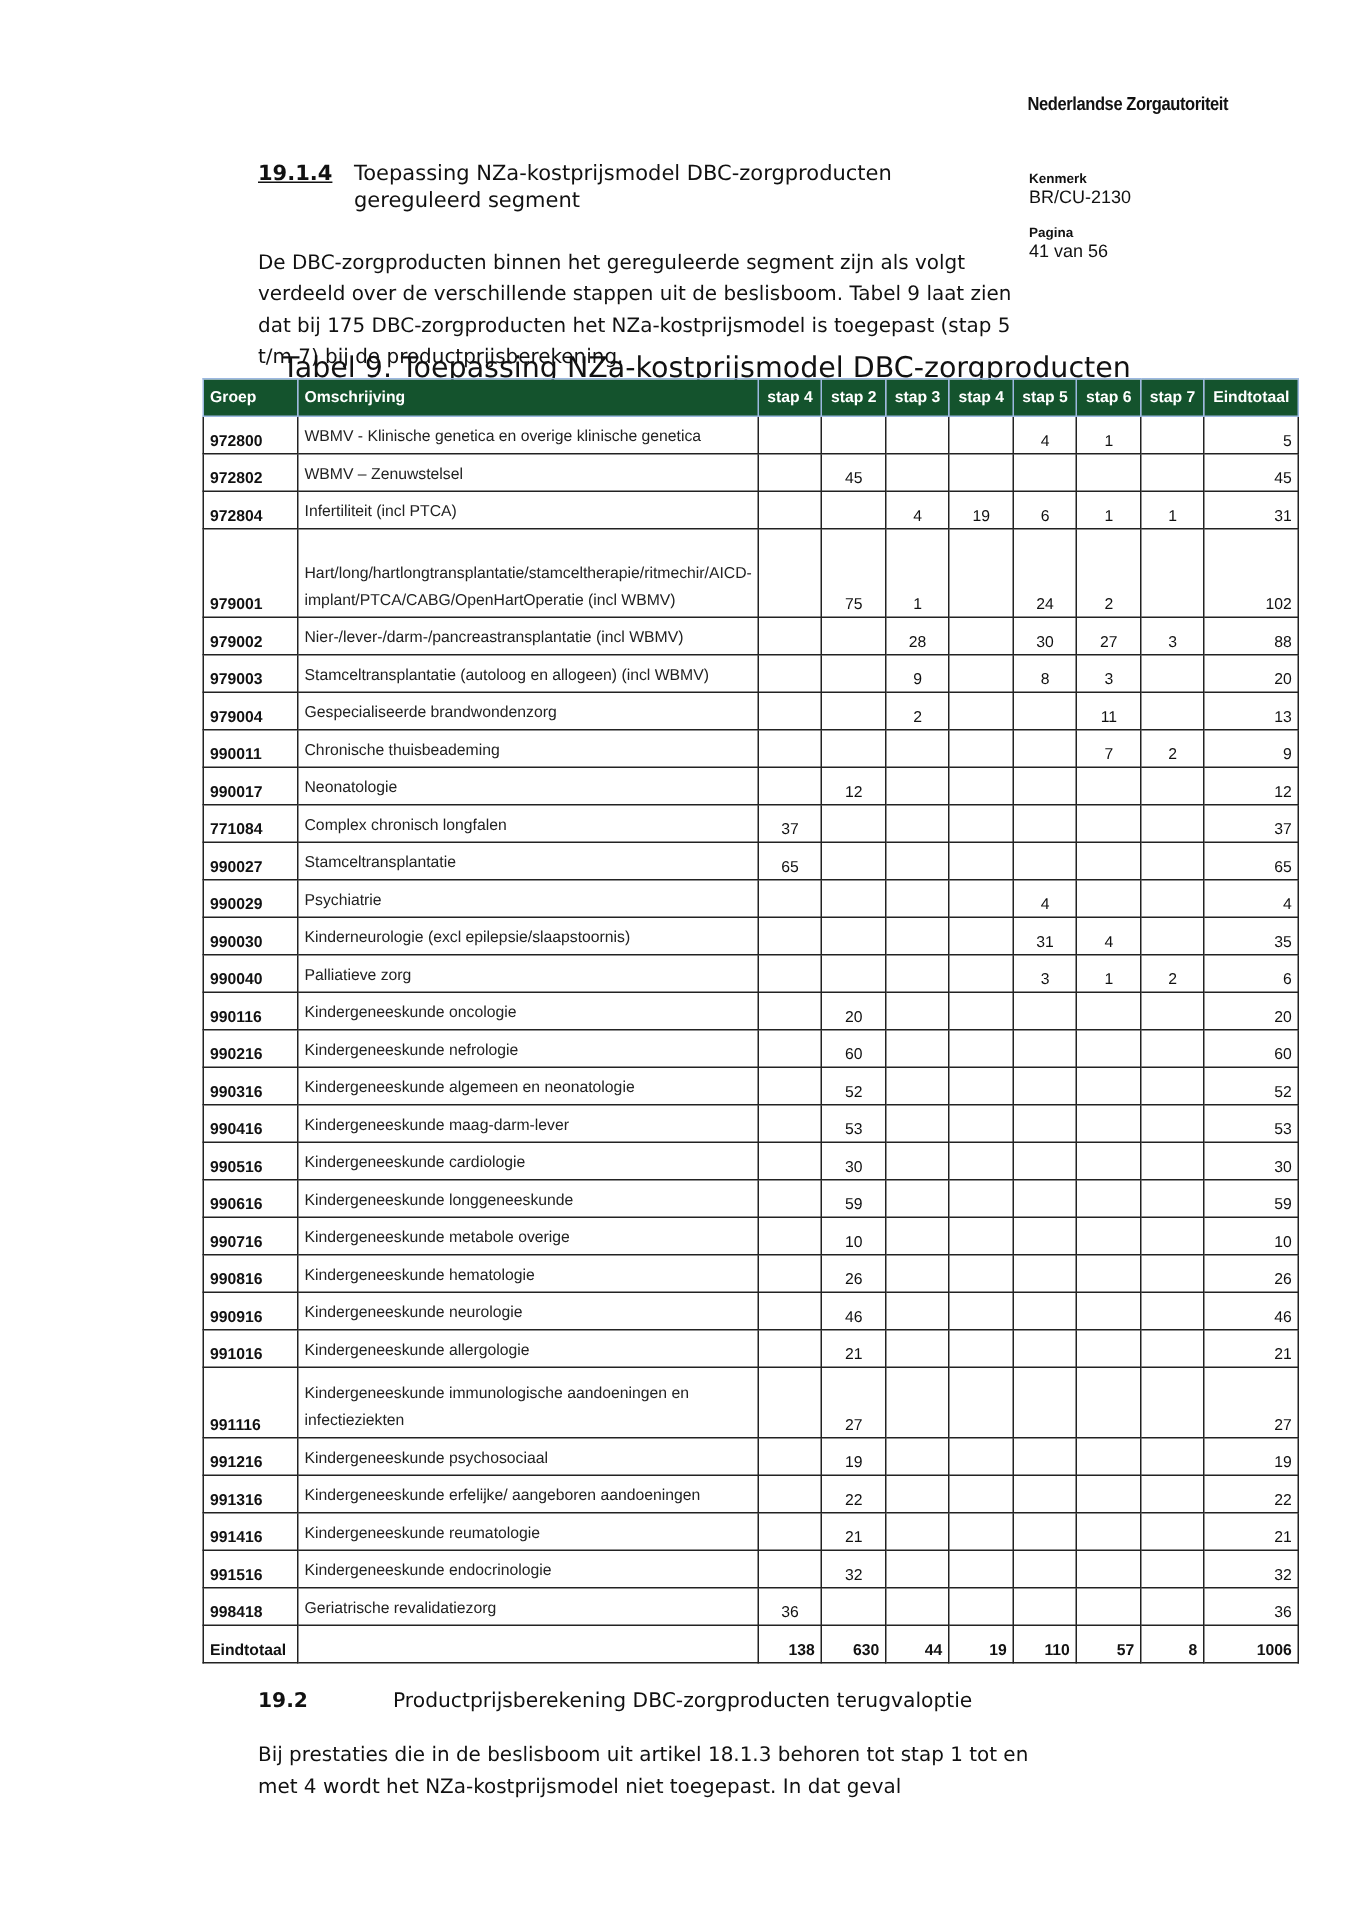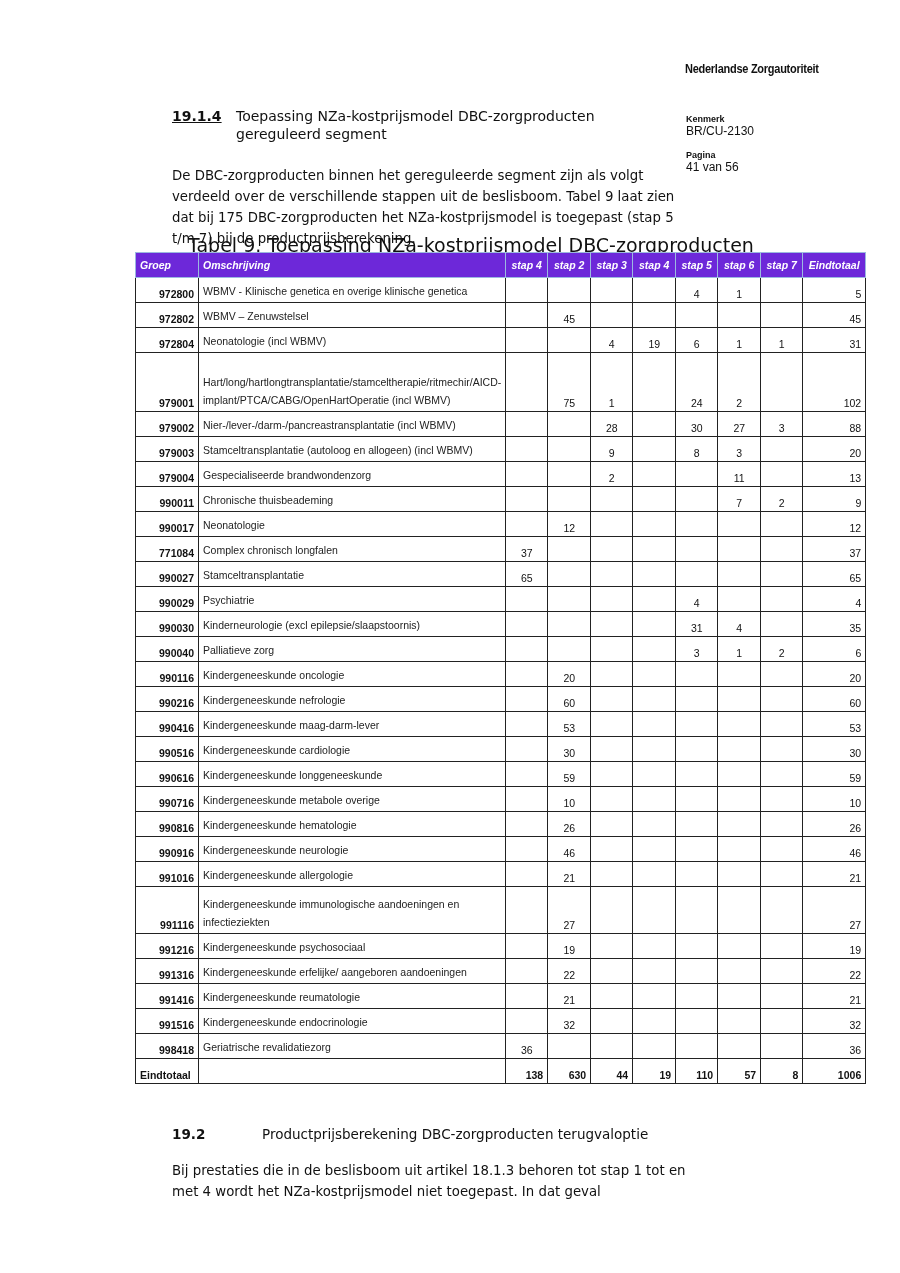--- a/index.html
+++ b/index.html
@@ -7,24 +7,24 @@
   .org { position: absolute; left: 685px; top: 62px; font-family: "Liberation Sans", sans-serif; font-weight: bold; font-size: 12.5px; letter-spacing: -0.3px; transform: scaleX(0.88); transform-origin: left; }
   .meta { position: absolute; left: 686px; font-family: "Liberation Sans", sans-serif; }
   .meta .lbl { font-size: 9px; font-weight: bold; }
   .meta .val { font-size: 12px; }
   .sec-head { position: absolute; left: 172px; top: 107px; width: 500px; font-size: 14px; line-height: 18px; }
   .sec-head .num { font-weight: bold; display: inline-block; width: 64px; text-decoration: underline; }
   .sec-head .title { display: inline-block; vertical-align: top; width: 400px; }
   .intro { position: absolute; left: 172px; top: 143px; width: 510px; font-size: 13.3px; line-height: 21px; margin-top: 22px; }
   .caption { position: absolute; left: 188px; top: 234px; font-size: 19px; }
   table.t { position: absolute; left: 135px; top: 252px; border-collapse: collapse; font-family: "Liberation Sans", sans-serif; font-size: 10.5px; table-layout: fixed; }
-  table.t th { background: #6d28d9; color: #fff; font-weight: bold; height: 24px; padding: 0 4px; border: 1px solid #9cb8e0; font-size: 10.5px; font-style: italic; }
+  table.t th { background: #14532d; color: #fff; font-weight: bold; height: 24px; padding: 0 4px; border: 1px solid #9cb8e0; font-size: 10.5px; }
   table.t th.l { text-align: left; }
   table.t td { border: 1px solid #222; padding: 0 4px 2px 4px; height: 22px; vertical-align: bottom; }
-  table.t td.g { text-align: right; font-weight: bold; }
+  table.t td.g { text-align: left; font-weight: bold; }
   table.t td.d { text-align: left; line-height: 18px; color: #222; }
   table.t td.n { text-align: center; }
   table.t td.e { text-align: right; }
   table.t tr.tall td { height: 56px; }
   table.t tr.mid td { height: 44px; }
   table.t tr.tot td { font-weight: bold; height: 22px; text-align: right; }
   table.t tr.tot td.g { text-align: left; }
   .sec2 { position: absolute; left: 172px; top: 1126px; font-size: 13.5px; }
   .sec2 .num { font-weight: bold; display: inline-block; width: 90px; }
   .body2 { position: absolute; left: 172px; top: 1160px; width: 520px; font-size: 13.3px; line-height: 21px; }
@@ -98,21 +98,21 @@
         <td class="n">45</td>
         <td class="n"></td>
         <td class="n"></td>
         <td class="n"></td>
         <td class="n"></td>
         <td class="n"></td>
         <td class="e">45</td>
       </tr>
       <tr>
         <td class="g">972804</td>
-        <td class="d">Neonatologie (incl WBMV)</td>
+        <td class="d">Infertiliteit (incl PTCA)</td>
         <td class="n"></td>
         <td class="n"></td>
         <td class="n">4</td>
         <td class="n">19</td>
         <td class="n">6</td>
         <td class="n">1</td>
         <td class="n">1</td>
         <td class="e">31</td>
       </tr>
       <tr class="tall">
@@ -263,20 +263,32 @@
         <td class="g">990216</td>
         <td class="d">Kindergeneeskunde nefrologie</td>
         <td class="n"></td>
         <td class="n">60</td>
         <td class="n"></td>
         <td class="n"></td>
         <td class="n"></td>
         <td class="n"></td>
         <td class="n"></td>
         <td class="e">60</td>
+      </tr>
+      <tr>
+        <td class="g">990316</td>
+        <td class="d">Kindergeneeskunde algemeen en neonatologie</td>
+        <td class="n"></td>
+        <td class="n">52</td>
+        <td class="n"></td>
+        <td class="n"></td>
+        <td class="n"></td>
+        <td class="n"></td>
+        <td class="n"></td>
+        <td class="e">52</td>
       </tr>
       <tr>
         <td class="g">990416</td>
         <td class="d">Kindergeneeskunde maag-darm-lever</td>
         <td class="n"></td>
         <td class="n">53</td>
         <td class="n"></td>
         <td class="n"></td>
         <td class="n"></td>
         <td class="n"></td>

